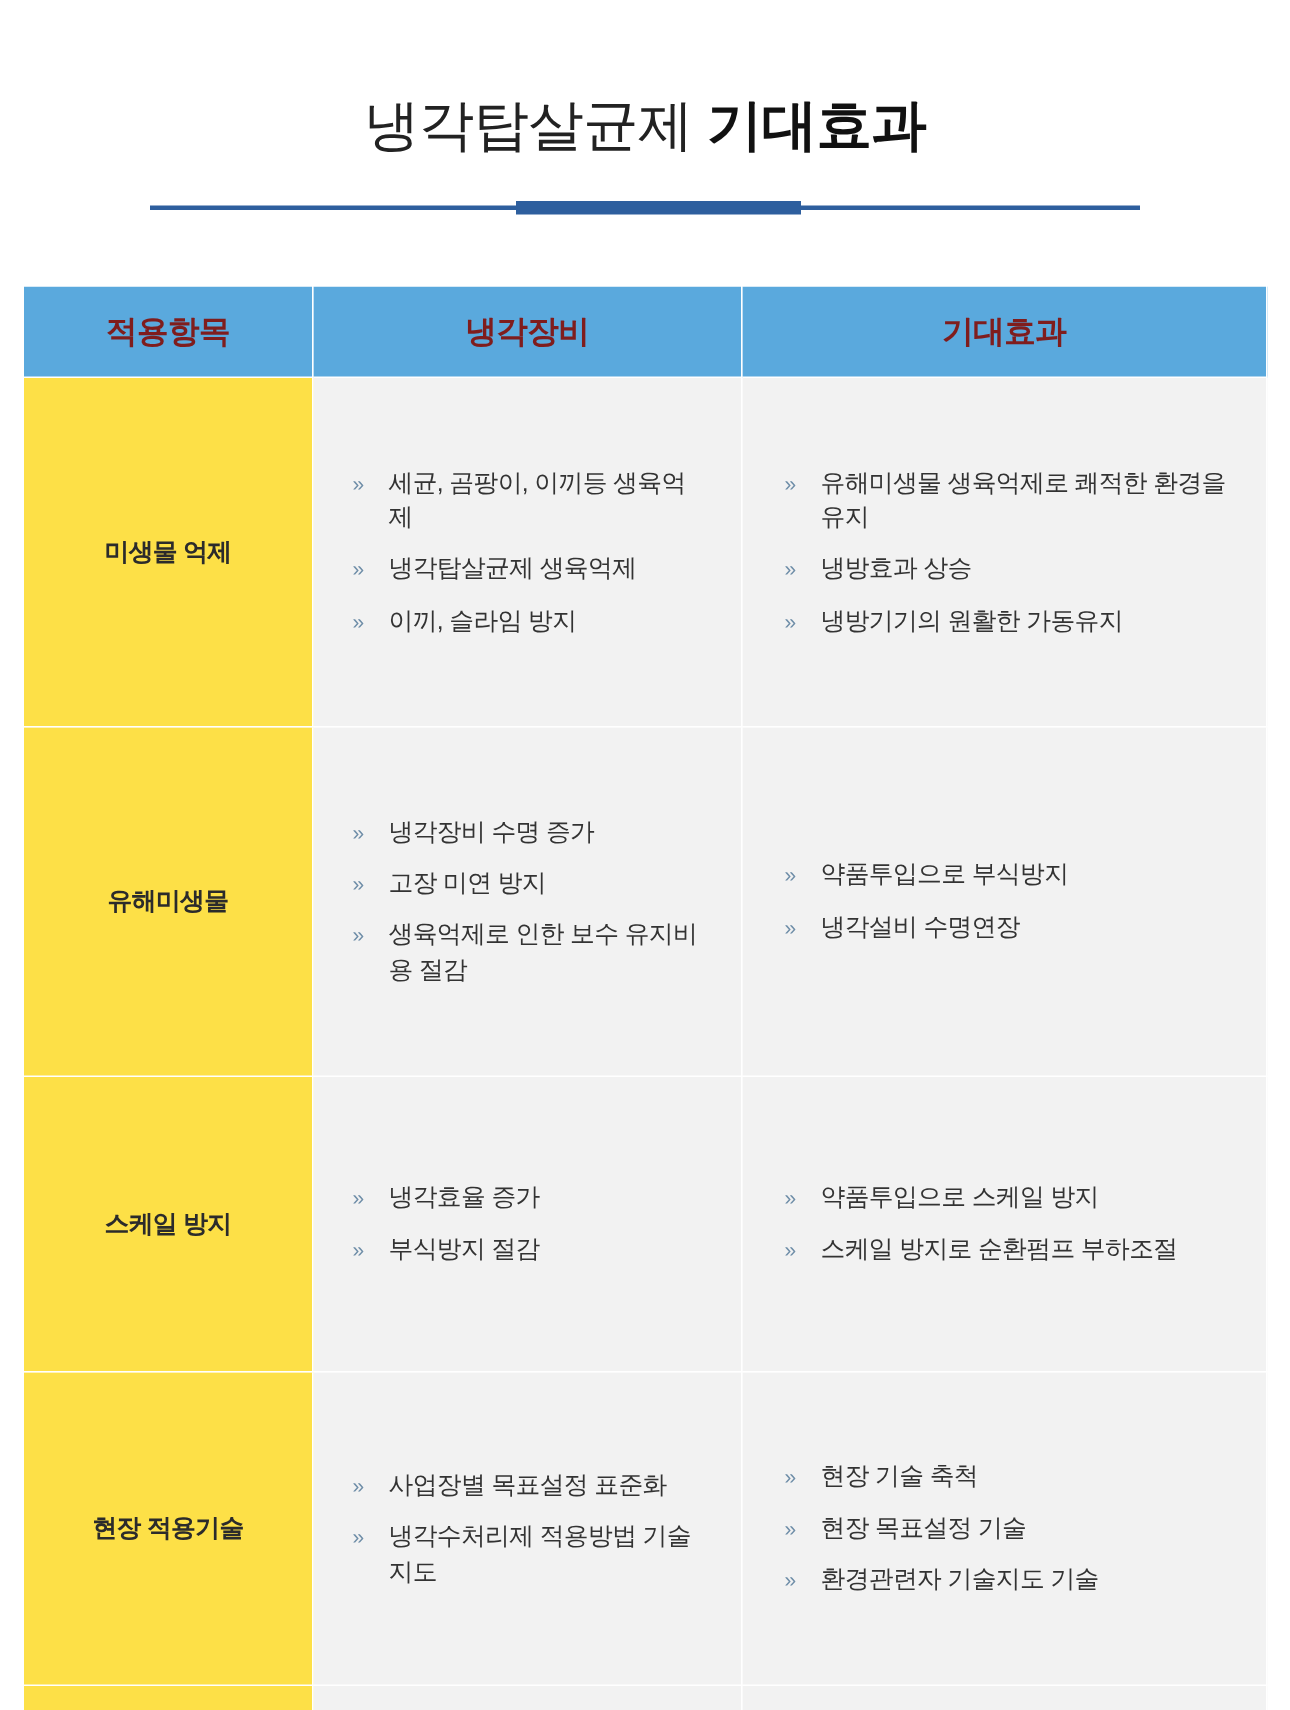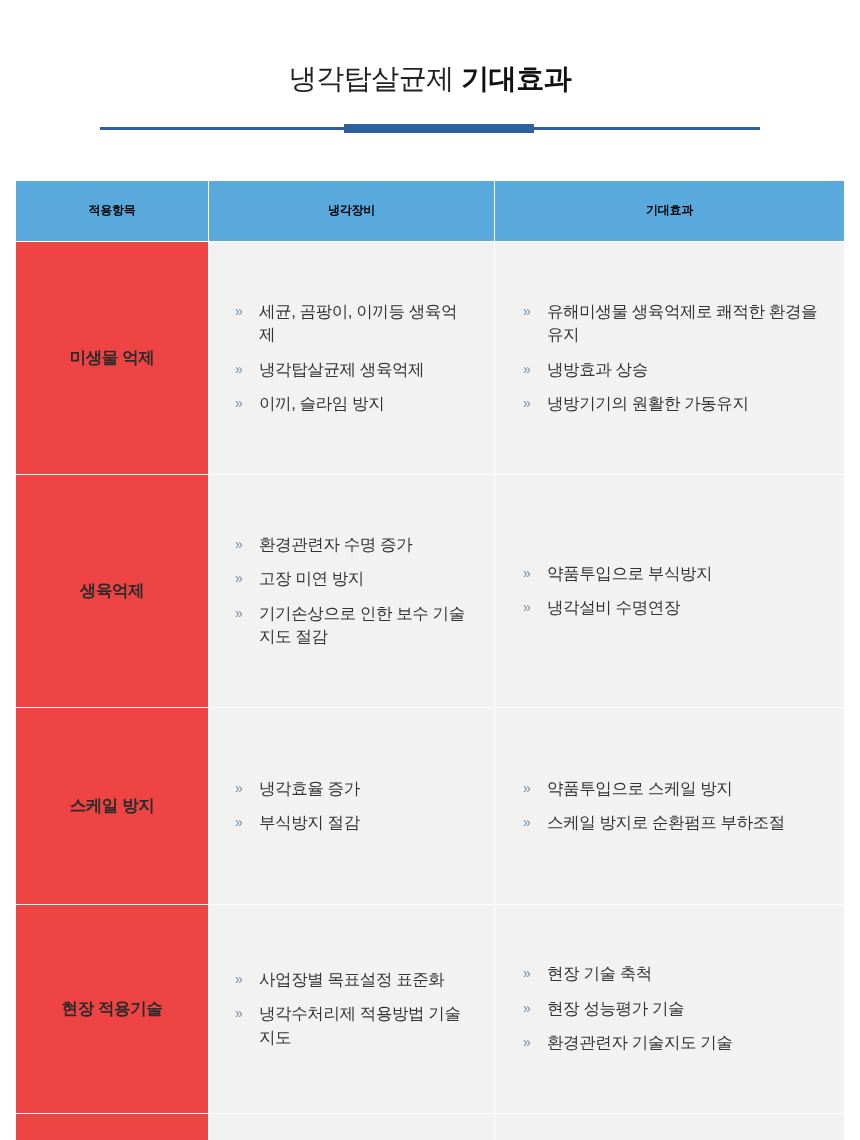--- a/index.html
+++ b/index.html
@@ -21,21 +21,21 @@
     height: 1140px;
     box-sizing: border-box;
   }
 
   
   .title-wrap {
     text-align: center;
     padding-top: 62px;
   }
   .title {
-    font-size: 28px;
+    font-size: 37px;
     line-height: 1.2;
     color: #222222;
     letter-spacing: -0.5px;
     white-space: nowrap;
   }
   .title .light {
     font-weight: 400;
   }
   .title .bold {
     font-weight: 700;
@@ -68,40 +68,40 @@
 
   
   .table {
     width: 820px;
     margin: 46px auto 0 auto;
     border-collapse: collapse;
     table-layout: fixed;
   }
   .table th {
     background: #5aa9dd;
-    color: #000000;
-    font-size: 12px;
+    color: #7f1d1d;
+    font-size: 21px;
     font-weight: 700;
     height: 58px;
     text-align: center;
     border: 1px solid #ffffff;
     letter-spacing: -0.3px;
     font-family: Liberation Mono, monospace;
   }
   .table th.col-item { width: 190px; }
   .table th.col-goal { width: 283px; }
   .table th.col-effect { width: 347px; }
 
   .table td {
     border: 1px solid #ffffff;
     vertical-align: middle;
     padding: 0;
   }
   td.cell-item {
-    background: #ef4444;
+    background: #fde047;
     text-align: center;
     font-size: 16.5px;
     font-weight: 700;
     color: #2b2b2b;
     letter-spacing: -0.4px;
   }
   td.cell-body {
     background: #f2f2f2;
     padding: 18px 22px 18px 26px;
   }
@@ -180,26 +180,26 @@
         <td class="cell-body wide">
           <ul class="blist">
             <li><span class="marker">»</span><span>유해미생물 생육억제로 쾌적한 환경을 유지</span></li>
             <li><span class="marker">»</span><span>냉방효과 상승</span></li>
             <li><span class="marker">»</span><span>냉방기기의 원활한 가동유지</span></li>
           </ul>
         </td>
       </tr>
 
       <tr class="row-1">
-        <td class="cell-item">생육억제</td>
-        <td class="cell-body">
-          <ul class="blist">
-            <li><span class="marker">»</span><span>환경관련자 수명 증가</span></li>
+        <td class="cell-item">유해미생물</td>
+        <td class="cell-body">
+          <ul class="blist">
+            <li><span class="marker">»</span><span>냉각장비 수명 증가</span></li>
             <li><span class="marker">»</span><span>고장 미연 방지</span></li>
-            <li><span class="marker">»</span><span>기기손상으로 인한 보수 기술지도 절감</span></li>
+            <li><span class="marker">»</span><span>생육억제로 인한 보수 유지비용 절감</span></li>
           </ul>
         </td>
         <td class="cell-body wide">
           <ul class="blist">
             <li><span class="marker">»</span><span>약품투입으로 부식방지</span></li>
             <li><span class="marker">»</span><span>냉각설비 수명연장</span></li>
           </ul>
         </td>
       </tr>
 
@@ -223,21 +223,21 @@
         <td class="cell-item">현장 적용기술</td>
         <td class="cell-body">
           <ul class="blist">
             <li><span class="marker">»</span><span>사업장별 목표설정 표준화</span></li>
             <li><span class="marker">»</span><span>냉각수처리제 적용방법 기술지도</span></li>
           </ul>
         </td>
         <td class="cell-body wide">
           <ul class="blist">
             <li><span class="marker">»</span><span>현장 기술 축척</span></li>
-            <li><span class="marker">»</span><span>현장 성능평가 기술</span></li>
+            <li><span class="marker">»</span><span>현장 목표설정 기술</span></li>
             <li><span class="marker">»</span><span>환경관련자 기술지도 기술</span></li>
           </ul>
         </td>
       </tr>
 
       <tr class="row-4">
         <td class="cell-item">상품화 / 경제성</td>
         <td class="cell-body">
           
         </td>

